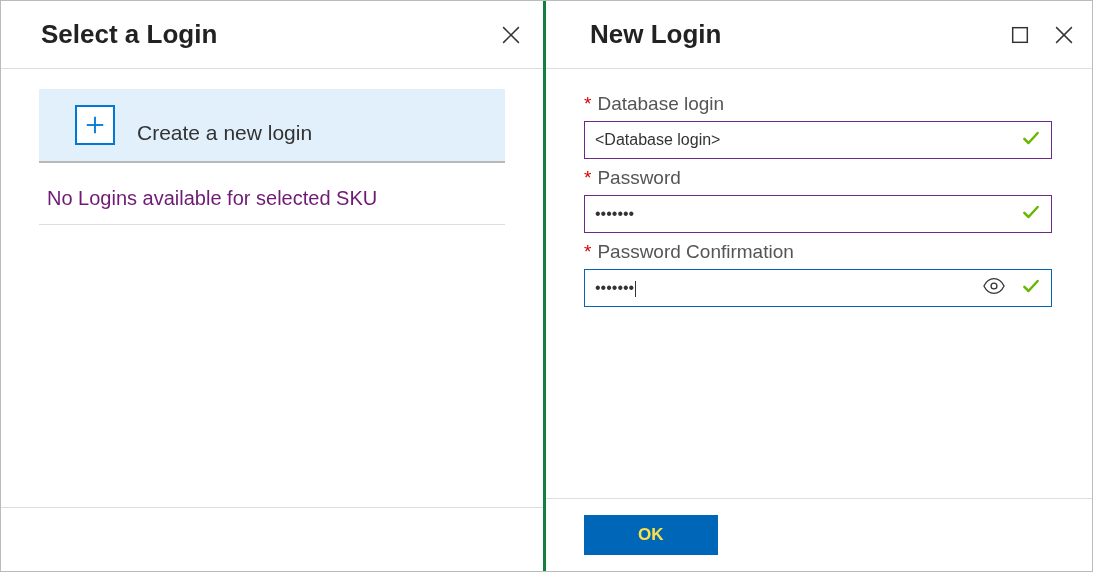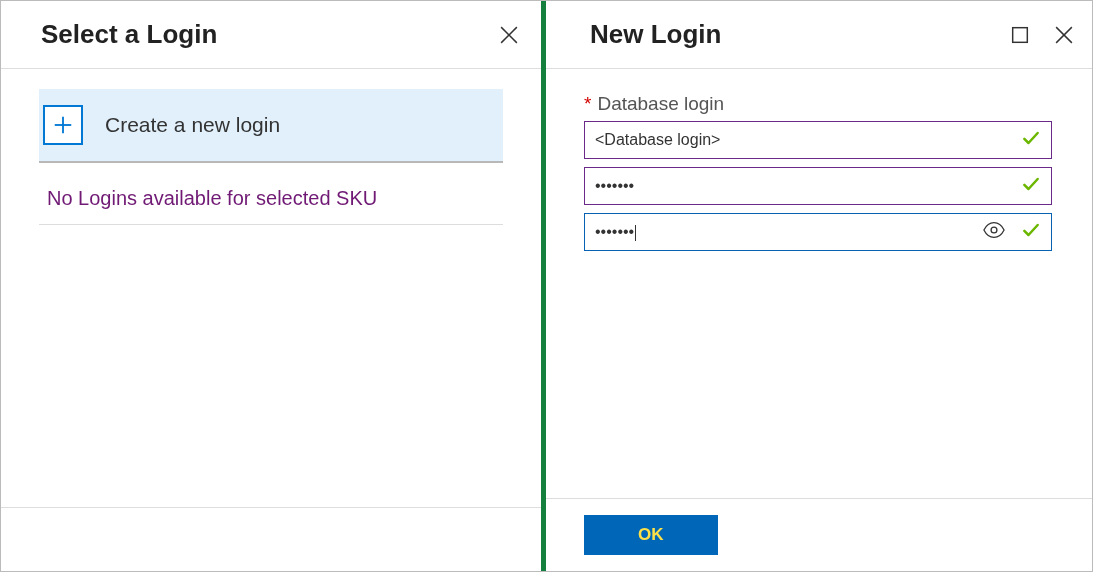--- a/index.html
+++ b/index.html
@@ -7,21 +7,21 @@
       font-family: "Segoe UI", Arial, sans-serif;
       background: #fff;
       width: 1093px;
       height: 572px;
       border: 1px solid #bbb;
       display: flex;
       overflow: hidden;
     }
     .left-panel {
       width: 545px;
-      border-right: 5px solid #15803d;
+      border-right: 3px solid #15803d;
       display: flex;
       flex-direction: column;
     }
     .right-panel {
       flex: 1;
       display: flex;
       flex-direction: column;
     }
     .header {
       display: flex;
@@ -53,23 +53,23 @@
       cursor: pointer;
       color: #333;
     }
     .icon-btn svg { width: 18px; height: 18px; }
     .left-body {
       padding: 20px 38px 0 38px;
     }
     .create-login-card {
       background: #e1f0fb;
       border-bottom: 2px solid #b8b8b8;
-      padding: 16px 4px;
-      display: flex;
-      align-items: center;
+      padding: 16px 36px;
+      display: flex;
+      align-items: flex-end;
       gap: 22px;
       cursor: pointer;
     }
     .plus-box {
       width: 40px;
       height: 40px;
       border: 2px solid #0078d4;
       display: flex;
       align-items: center;
       justify-content: center;
@@ -223,31 +223,37 @@
         <span class="field-value">&lt;Database login&gt;</span>
         <span class="check-icon">
           <svg viewBox="0 0 24 24" fill="none" stroke="currentColor" stroke-width="3" stroke-linecap="round" stroke-linejoin="round">
               <polyline points="4 13 9 18 20 6"></polyline>
             </svg>
         </span>
       </div>
     </div>
 
     <div class="field-group">
+      <div class="field-label">
+        <span class="req-star">*</span><span>Password</span>
+      </div>
       <div class="field-input-wrap">
         <span class="field-value">•••••••</span>
         <span class="check-icon">
           <svg viewBox="0 0 24 24" fill="none" stroke="currentColor" stroke-width="3" stroke-linecap="round" stroke-linejoin="round">
               <polyline points="4 13 9 18 20 6"></polyline>
             </svg>
         </span>
       </div>
     </div>
 
     <div class="field-group">
+      <div class="field-label">
+        <span class="req-star">*</span><span>Password Confirmation</span>
+      </div>
       <div class="field-input-wrap blue-border">
         <span class="field-value"><span>•••••••</span><span class="cursor-caret"></span></span>
         <span class="eye-icon">
           <svg viewBox="0 0 24 16" fill="none" stroke="currentColor" stroke-width="1.4">
             <path d="M1 8 C4 2 9 0 12 0 C15 0 20 2 23 8 C20 14 15 16 12 16 C9 16 4 14 1 8 Z"></path>
             <circle cx="12" cy="8" r="3.2"></circle>
           </svg>
         </span>
         <span class="check-icon">
           <svg viewBox="0 0 24 24" fill="none" stroke="currentColor" stroke-width="3" stroke-linecap="round" stroke-linejoin="round">

